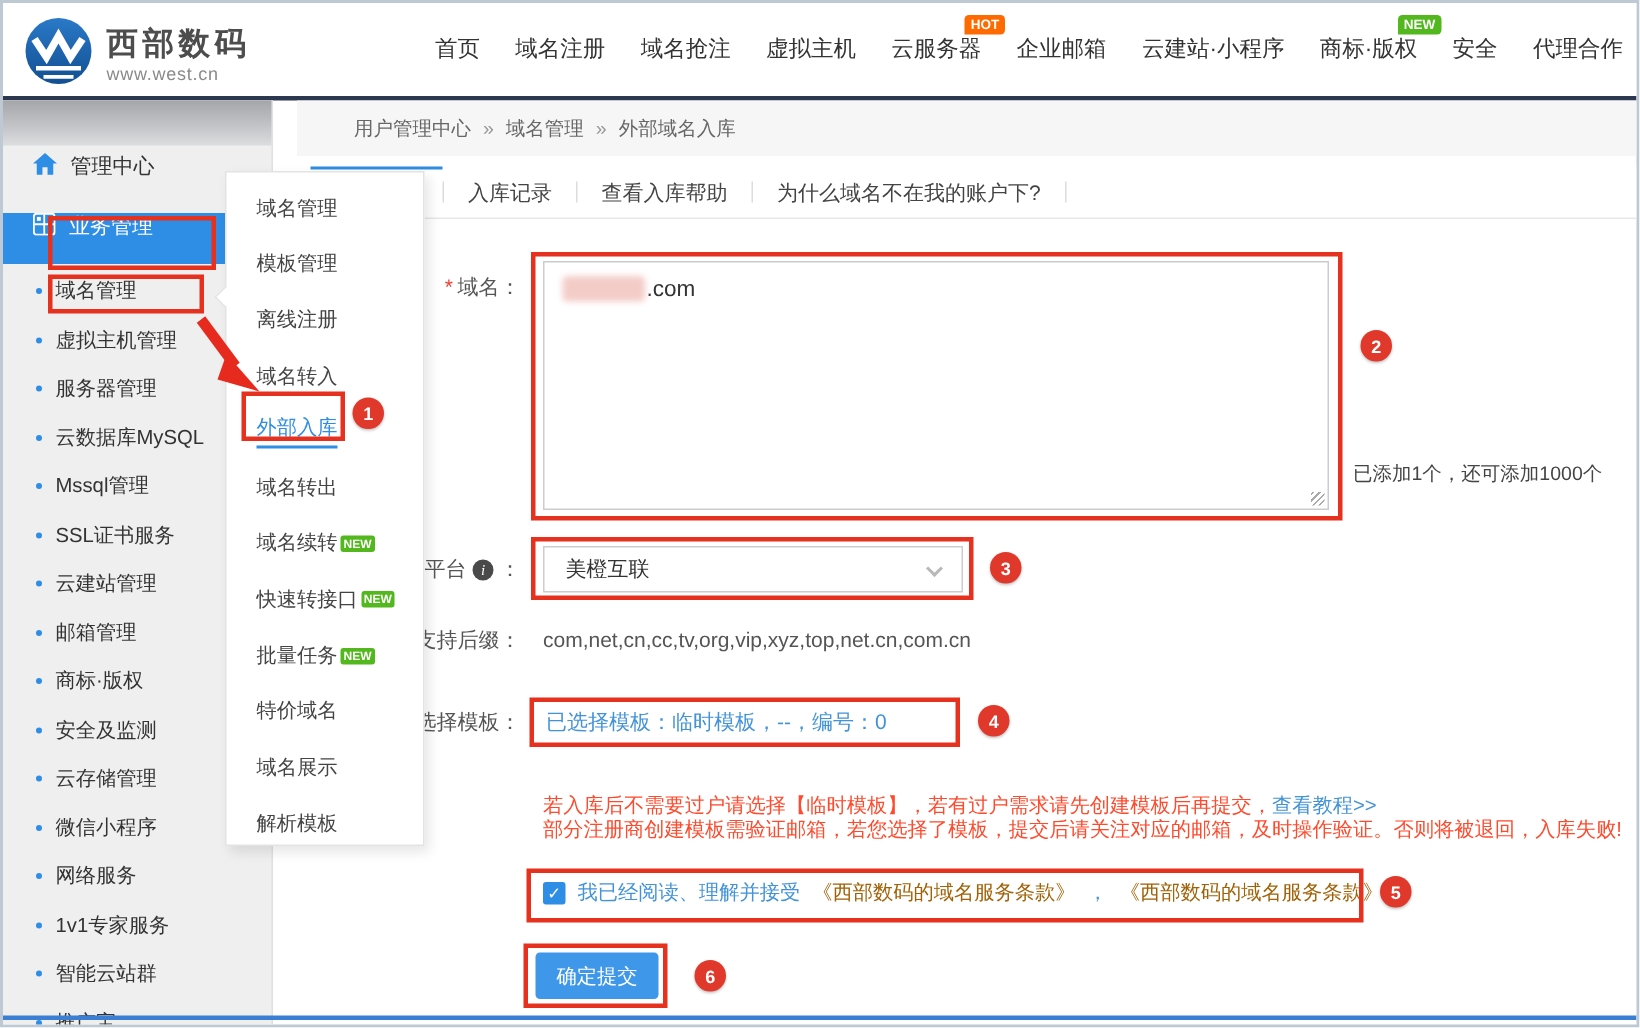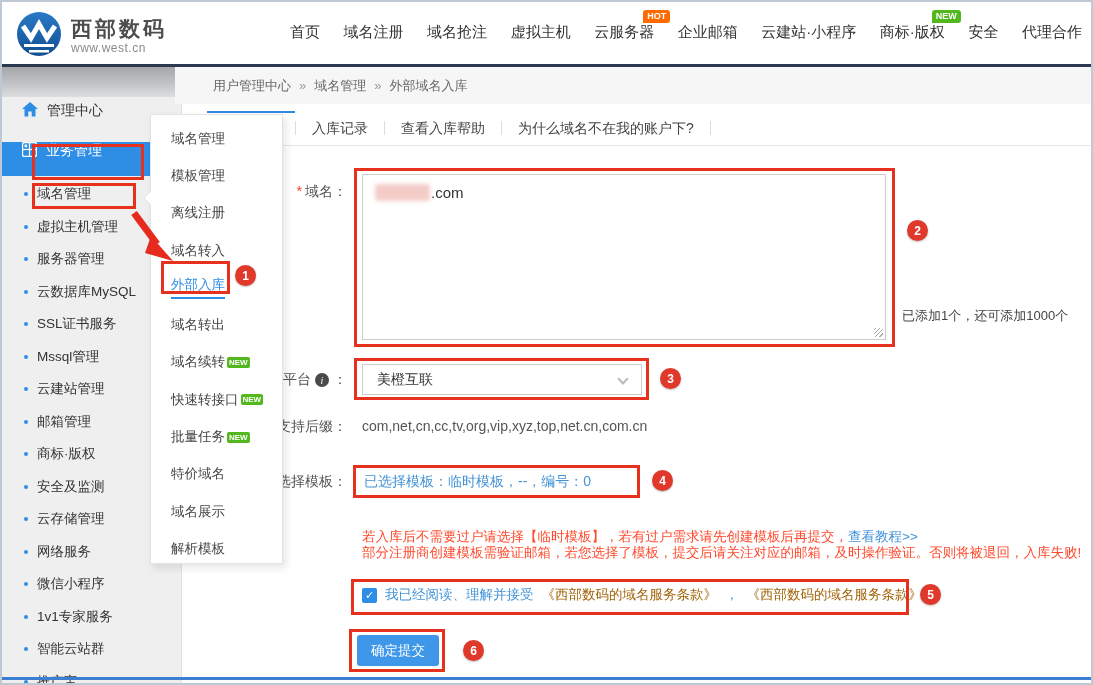--- a/index.html
+++ b/index.html
@@ -28,21 +28,21 @@
   .dot { width:4px; height:4px; border-radius:50%; background:#2e8de5; margin-right:9px; flex:0 0 auto; }
 
   
   .flyout { position:absolute; left:148px; top:112px; width:133px; height:450px; background:#fff; border:1px solid #e3e3e3; box-shadow:3px 4px 8px rgba(0,0,0,.10); z-index:30; padding-top:5px; }
   .flyout-notch { position:absolute; left:-6px; top:78px; width:10px; height:10px; background:#fff; border-left:1px solid #e3e3e3; border-bottom:1px solid #e3e3e3; transform:rotate(45deg); }
   .flyout-item { height:37.3px; display:flex; align-items:center; padding-left:20px; font-size:13.5px; color:#444; cursor:pointer; white-space:nowrap; }
   .flyout-item .fl-label.active { color:#2e8de5; border-bottom:2px solid #2e8de5; padding-bottom:3px; }
   .fl-badge { font-size:8px; color:#fff; background:#52b81e; border-radius:2px; padding:1px 2px; margin-left:2px; font-weight:bold; }
 
   
-  .crumbbar { position:absolute; left:173px; top:65px; right:0; height:37px; background:#f6f6f7; display:flex; align-items:center; padding-left:38px; font-size:13px; color:#666; gap:8px; }
+  .crumbbar { position:absolute; left:196px; top:65px; right:0; height:37px; background:#f6f6f7; display:flex; align-items:center; padding-left:38px; font-size:13px; color:#666; gap:8px; }
   .crumb-sep { color:#999; }
   .crumb { cursor:pointer; }
   .tabbar { position:absolute; left:181px; top:109px; right:0; height:35px; border-bottom:1px solid #e7e7e7; display:flex; padding-left:24px; background:#fff; }
   .tab { display:flex; align-items:center; padding:0 16px; font-size:14px; color:#444; border-top:2px solid transparent; cursor:pointer; white-space:nowrap; }
   .tab.active { color:#333; border-top-color:#2f8ce0; }
   .tab-divider { width:1px; height:14px; background:#dcdcdc; align-self:center; }
 
   
   .flabel { position:absolute; left:180px; width:165px; text-align:right; font-size:14px; color:#555; white-space:nowrap; }
   .star { color:#f04134; margin-right:3px; }
@@ -143,53 +143,53 @@
       <li class="side-item">
           <span class="dot"></span>
           <span>服务器管理</span>
         </li>
       <li class="side-item">
           <span class="dot"></span>
           <span>云数据库MySQL</span>
         </li>
       <li class="side-item">
           <span class="dot"></span>
+          <span>Mssql管理</span>
+        </li>
+      <li class="side-item">
+          <span class="dot"></span>
           <span>SSL证书服务</span>
         </li>
       <li class="side-item">
           <span class="dot"></span>
-          <span>Mssql管理</span>
-        </li>
-      <li class="side-item">
-          <span class="dot"></span>
           <span>云建站管理</span>
         </li>
       <li class="side-item">
           <span class="dot"></span>
           <span>邮箱管理</span>
         </li>
       <li class="side-item">
           <span class="dot"></span>
           <span>商标·版权</span>
         </li>
       <li class="side-item">
           <span class="dot"></span>
           <span>安全及监测</span>
         </li>
       <li class="side-item">
           <span class="dot"></span>
           <span>云存储管理</span>
         </li>
       <li class="side-item">
           <span class="dot"></span>
+          <span>微信小程序</span>
+        </li>
+      <li class="side-item">
+          <span class="dot"></span>
           <span>网络服务</span>
-        </li>
-      <li class="side-item">
-          <span class="dot"></span>
-          <span>微信小程序</span>
         </li>
       <li class="side-item">
           <span class="dot"></span>
           <span>1v1专家服务</span>
         </li>
       <li class="side-item">
           <span class="dot"></span>
           <span>智能云站群</span>
         </li>
       <li class="side-item">

